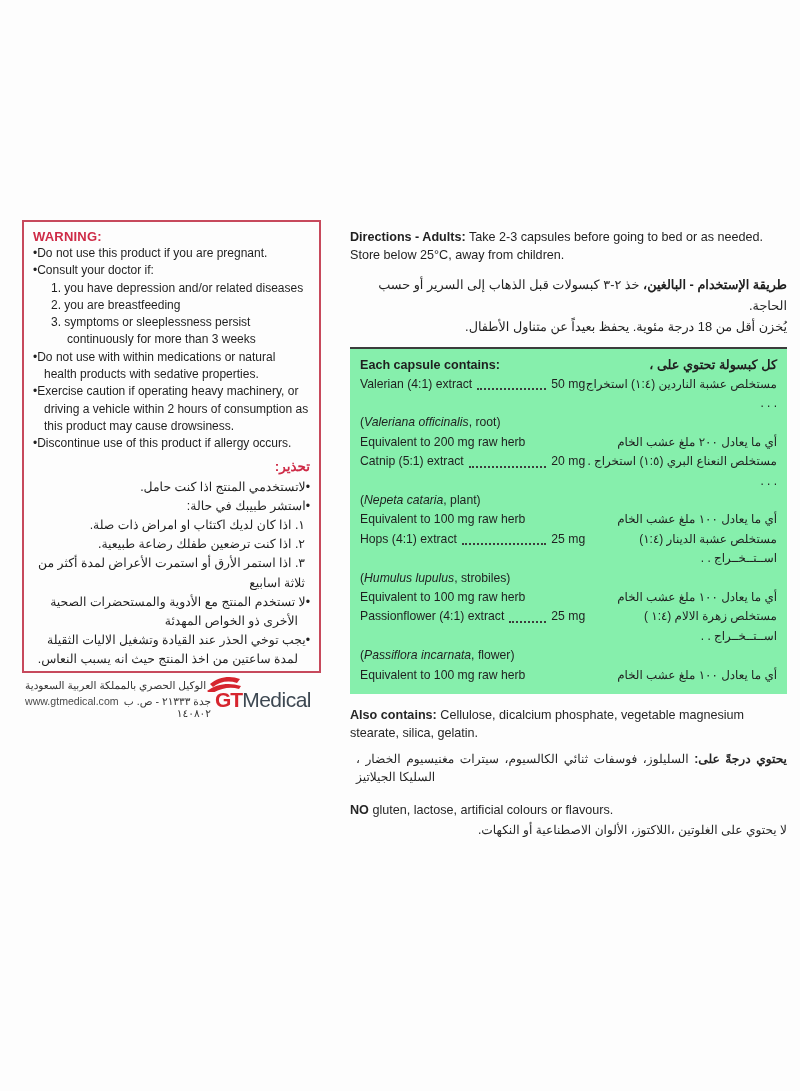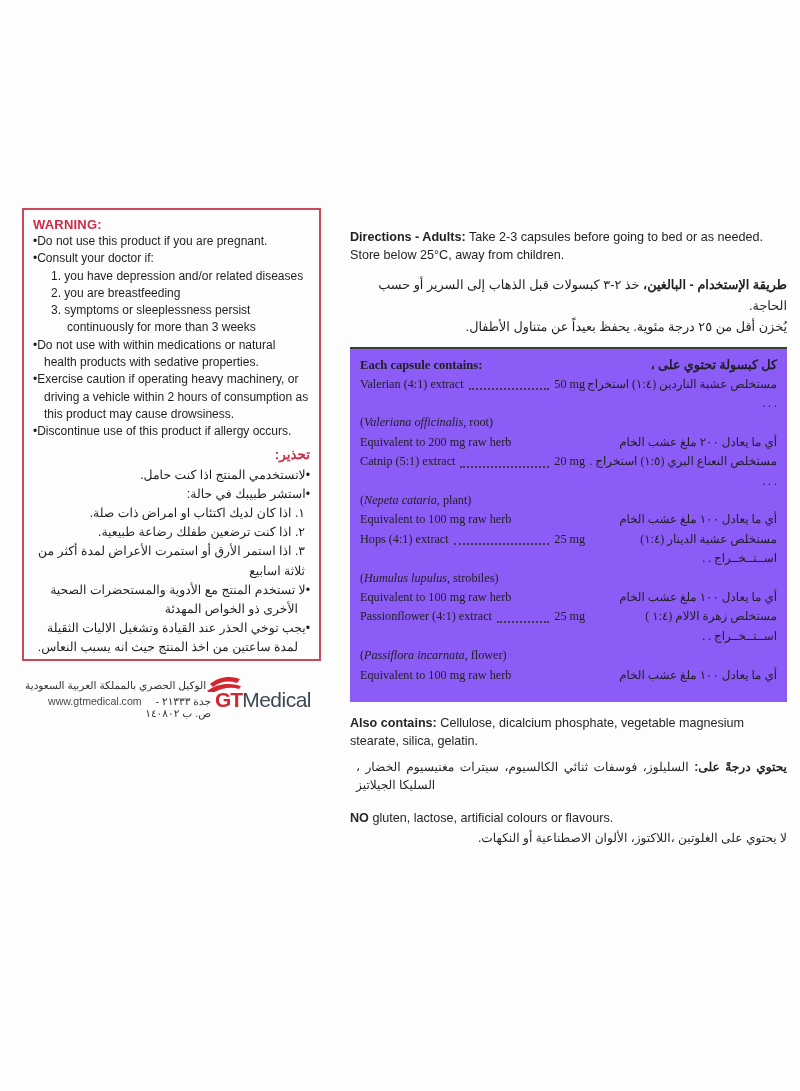--- a/index.html
+++ b/index.html
@@ -4,59 +4,59 @@
 <style>
   * { margin:0; padding:0; box-sizing:border-box; }
   html,body { background:#ffffff; }
   .sheet {
     position:relative; width:800px; height:1091px; background:#fdfdfd;
     font-family:"Liberation Sans", sans-serif; color:#262626; overflow:hidden;
   }
 
   
   .warning-box {
-    position:absolute; left:22px; top:208px; width:299px; height:453px;
+    position:absolute; left:22px; top:220px; width:299px; height:453px;
     border:2px solid #c7495c; padding:6px 9px 6px 9px; background:#fdfdfd; overflow:hidden;
   }
   .w-title { color:#ce2b47; font-weight:bold; font-size:13px; line-height:17px; letter-spacing:.2px; }
   .wlist-en { list-style:none; font-size:12px; line-height:17.3px; color:#1f1f1f; }
   .wlist-en li { padding-left:11px; text-indent:-11px; }
   .wlist-en li.bullet::before { content:"\2022 "; }
   .wlist-en li.num { margin-left:18px; padding-left:16px; text-indent:-16px; }
   .w-title-ar { color:#ce2b47; font-weight:bold; font-size:13.5px; line-height:22px;
     direction:rtl; text-align:right; margin-top:3px; }
   .wlist-ar { list-style:none; direction:rtl; text-align:right; font-size:12.4px;
     line-height:19.2px; color:#1f1f1f; }
   .wlist-ar li { padding-right:12px; text-indent:-12px; }
   .wlist-ar li.bullet::before { content:"\2022 "; }
   .wlist-ar li.num { margin-right:5px; padding-right:0; text-indent:0; }
 
   
   .footer { position:absolute; left:25px; top:676px; width:302px; display:flex; align-items:flex-start; }
   .footer-text { flex:1; padding-top:2px; }
   .agent-ar { direction:rtl; text-align:left; font-size:10.6px; color:#333; line-height:14px; }
-  .footer-line2 { display:flex; justify-content:space-between; align-items:baseline; margin-top:3px;margin-left:23px; }
+  .footer-line2 { display:flex; justify-content:space-between; align-items:baseline; margin-top:3px; }
   .web { font-size:10.6px; color:#4a4a4a; }
   .addr-ar { direction:rtl; font-size:10.6px; color:#333; }
   .logo { position:relative; width:112px; margin-left:4px; padding-top:12px; text-align:left; white-space:nowrap; }
   .logo .swoosh { position:absolute; left:-8px; top:0px; width:34px; height:16px; }
   .logo .gt { font-size:21px; font-weight:bold; color:#d6252e; letter-spacing:-1px; }
   .logo .medical { font-size:21px; font-weight:400; color:#3d4852; letter-spacing:-.5px;margin-top:41px; }
 
   
   .right-col { position:absolute; left:350px; top:229px; width:437px; }
   .dir-en { font-size:12.6px; line-height:17.8px; color:#1f1f1f; }
   .dir-en .b { font-weight:bold; }
   .block { display:block; }
   .dir-ar { direction:rtl; text-align:right; font-size:12.8px; line-height:21px;
     color:#1f1f1f; margin-top:9px; }
   .dir-ar .b { font-weight:bold; }
 
-  .panel { margin-top:10px; background:#8b5cf6; border-top:2px solid #3c3c3c;
-    padding:6px 10px 17px 10px; font-size:12.2px; color:#1f1f1f;font-family:Liberation Serif, serif; }
+  .panel { margin-top:10px; background:#86efac; border-top:2px solid #3c3c3c;
+    padding:6px 10px 9px 10px; font-size:12.2px; color:#1f1f1f; }
   .phead { display:flex; justify-content:space-between; align-items:baseline; line-height:20px; }
   .phead .en { font-weight:bold; font-size:12.6px; }
   .phead .ar { font-weight:bold; font-size:12.8px; direction:rtl; }
   .srow { display:flex; align-items:baseline; line-height:19.4px; }
   .sleft { width:54%; display:flex; align-items:baseline; }
   .sleft .nm { white-space:nowrap; }
   .sleft .dots { flex:1; min-width:10px; border-bottom:2px dotted #3c3c3c;
     margin:0 5px; align-self:flex-end; margin-bottom:4px; }
   .sleft .val { white-space:nowrap; }
   .sar { flex:1; direction:rtl; text-align:right; font-size:11.9px; }
@@ -116,21 +116,21 @@
         <path d="M0 15 C 9 8, 22 6, 34 10 L 32 13 C 22 10, 12 13, 4 18 Z" fill="#d6252e"></path>
       </svg>
       <span class="gt">GT</span><span class="medical">Medical</span>
     </div>
   </div>
 
   <div class="right-col">
 
     <p class="dir-en"><span class="b">Directions - Adults:</span><span> Take 2-3 capsules before going to bed or as needed.</span><span class="block">Store below 25°C, away from children.</span></p>
 
-    <p class="dir-ar"><span class="b">طريقة الإستخدام - البالغين،</span><span> خذ ٢-٣ كبسولات قبل الذهاب إلى السرير أو حسب الحاجة.</span><span class="block">يُخزن أقل من ٢٥ درجة مئوية. يحفظ بعيداً عن متناول الأطفال.</span></p>
+    <p class="dir-ar"><span class="b">طريقة الإستخدام - البالغين،</span><span> خذ ٢-٣ كبسولات قبل الذهاب إلى السرير أو حسب الحاجة.</span><span class="block">يُخزن أقل من 18 درجة مئوية. يحفظ بعيداً عن متناول الأطفال.</span></p>
 
     <div class="panel">
       <div class="phead">
         <span class="en">Each capsule contains:</span>
         <span class="ar">كل كبسولة تحتوي على ،</span>
       </div>
 
       <div class="srow">
         <span class="sleft">
             <span class="nm">Valerian (4:1) extract</span>

